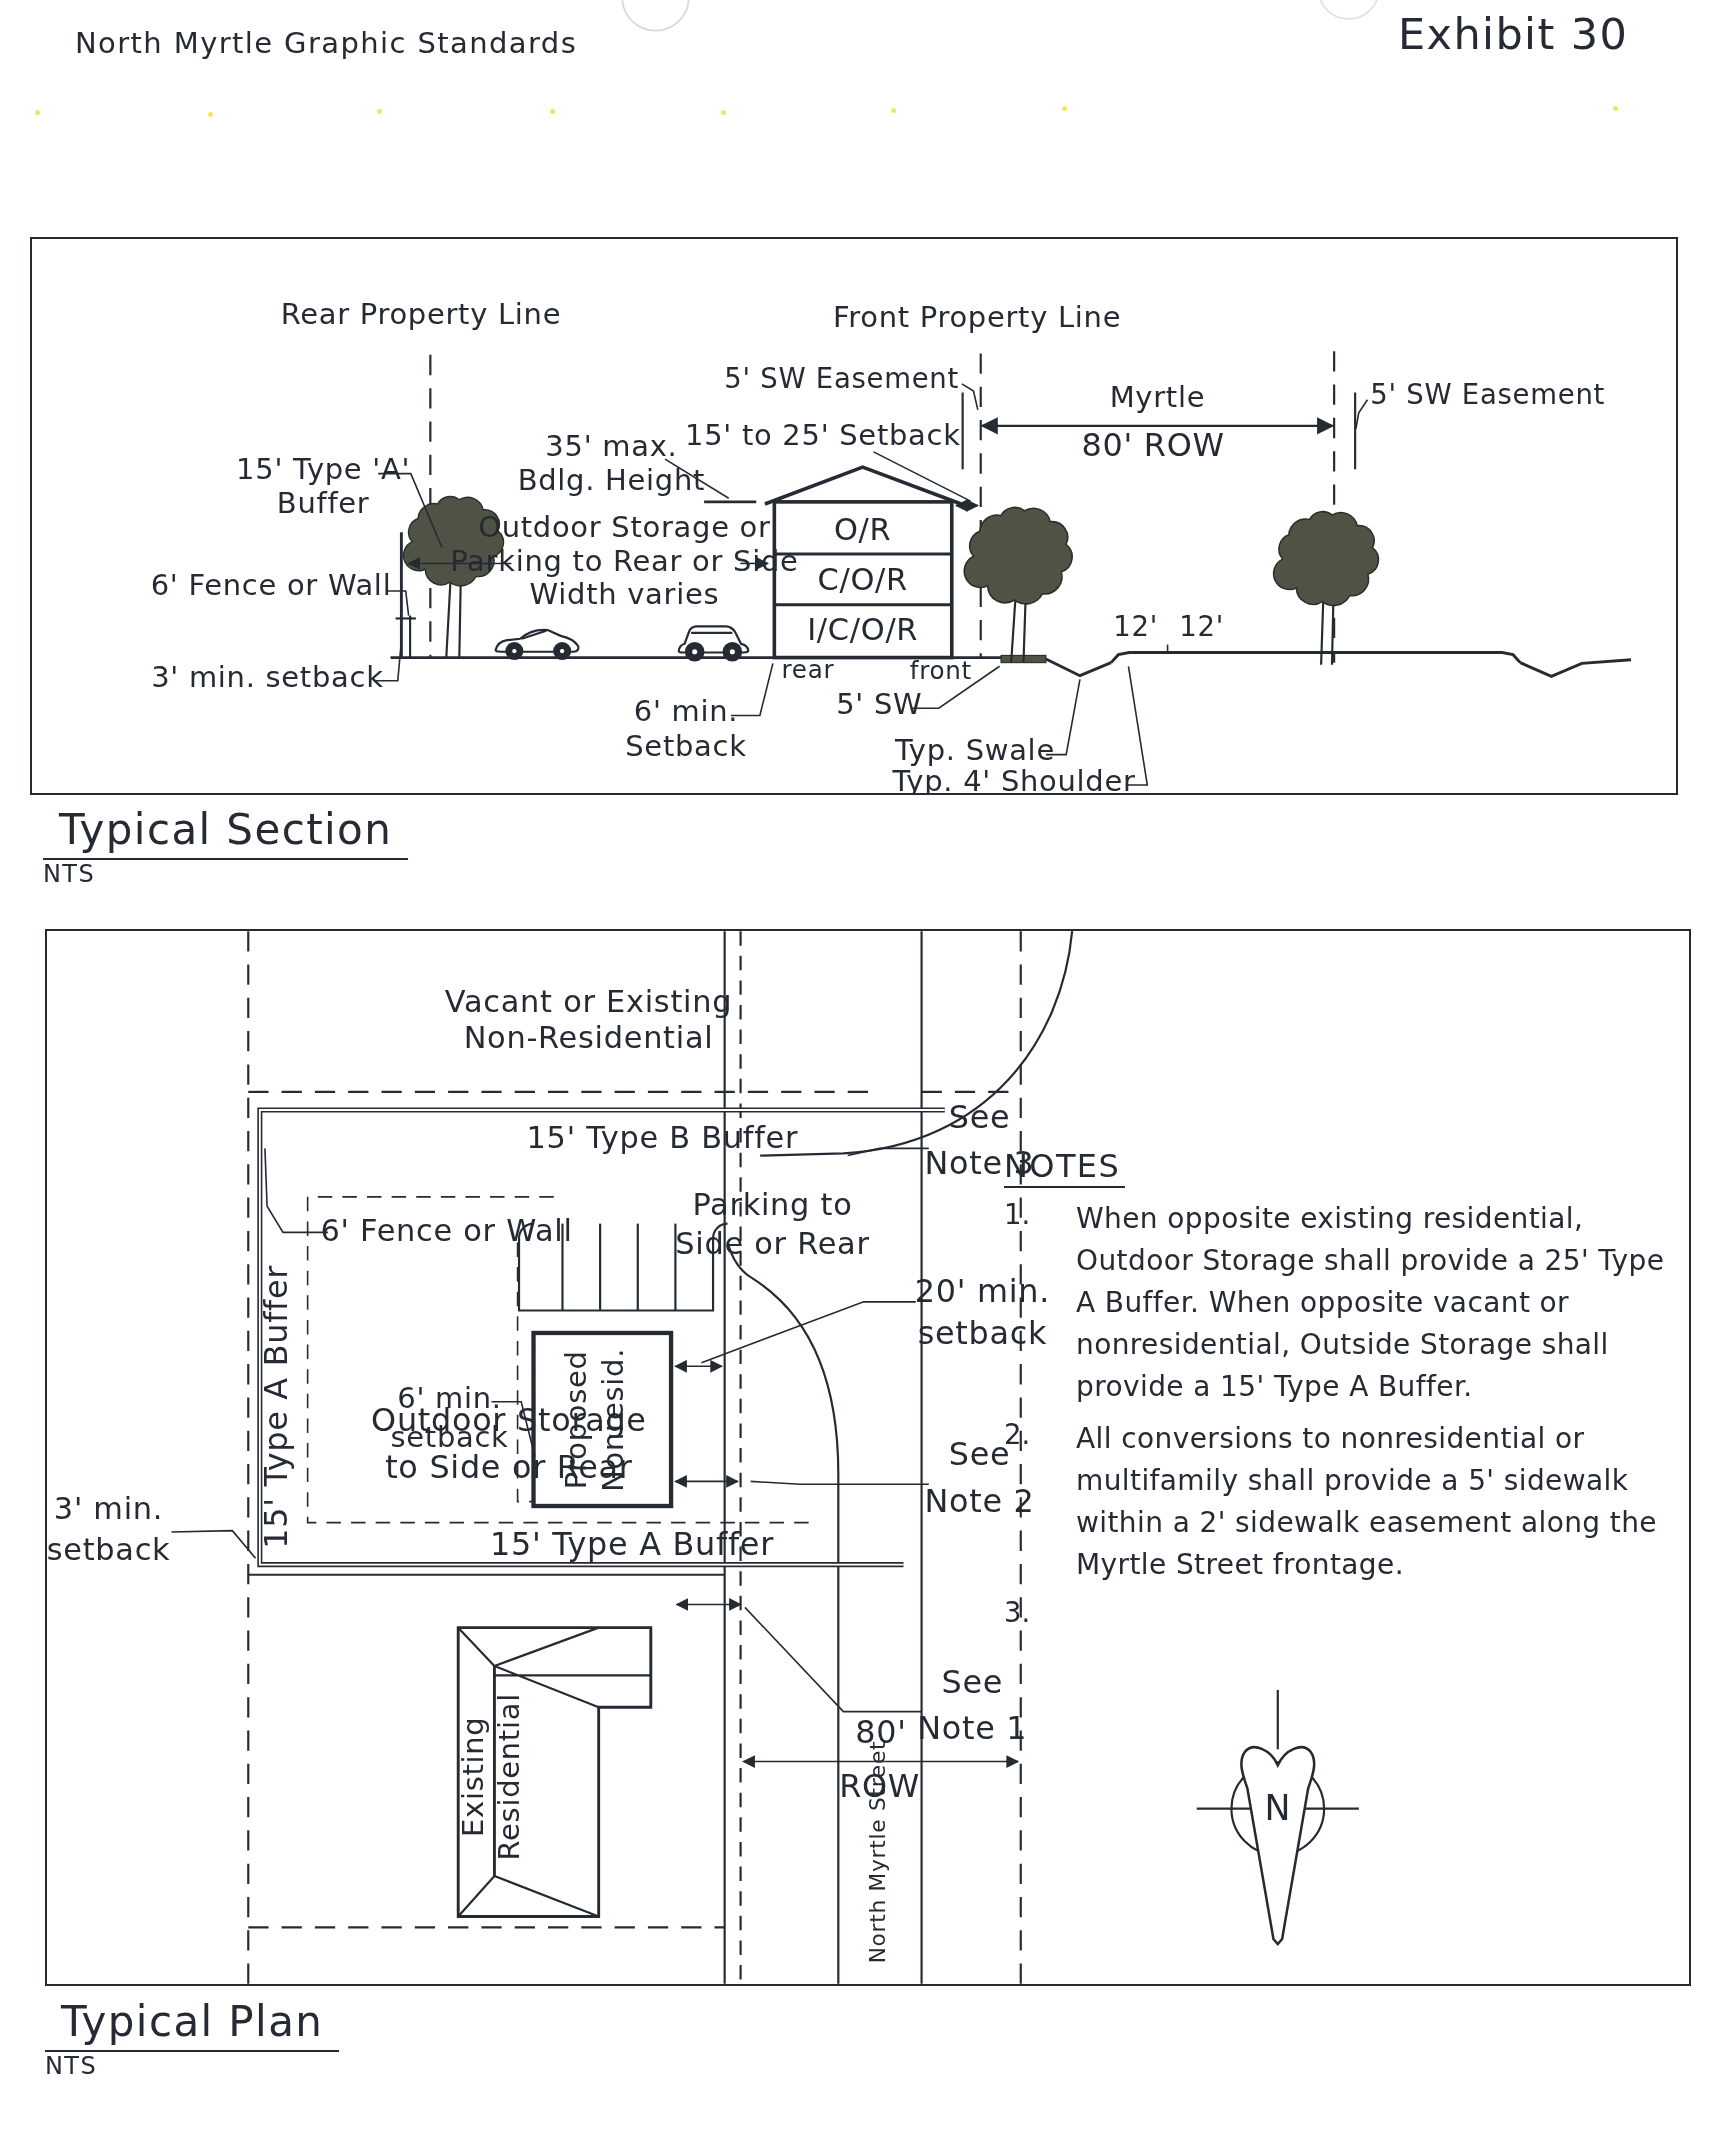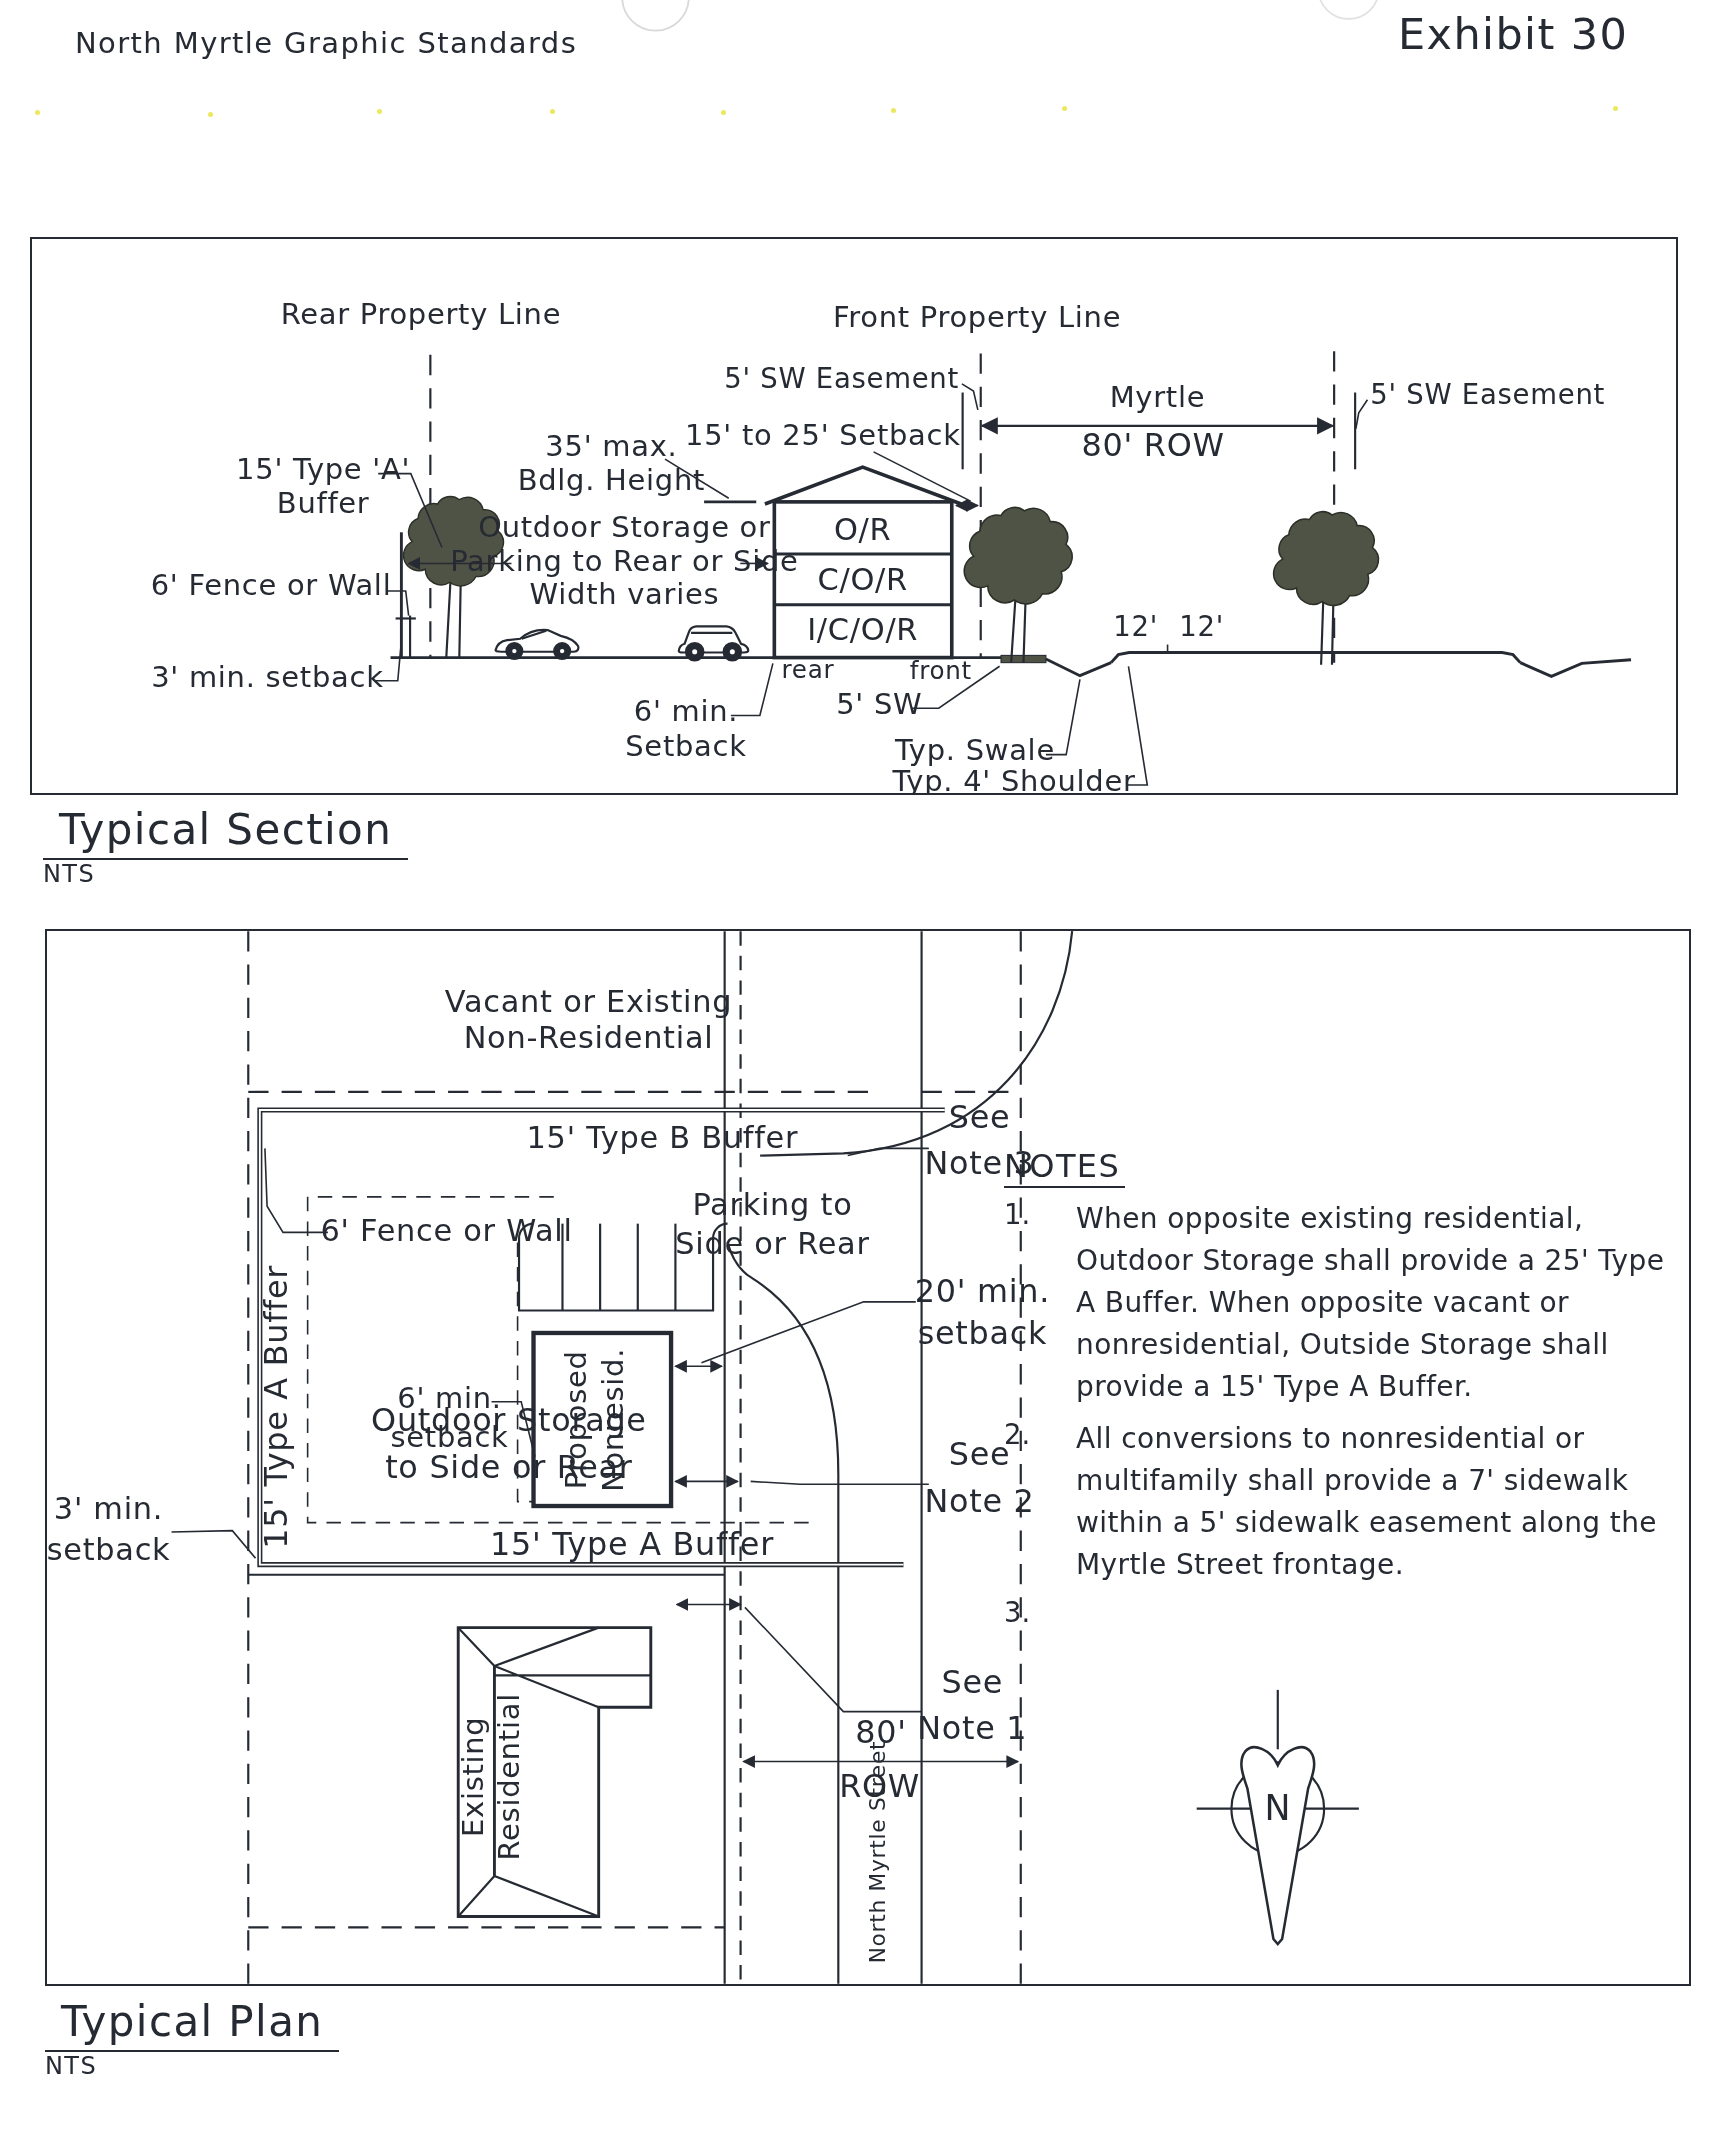--- a/index.html
+++ b/index.html
@@ -302,21 +302,21 @@
     </svg>
 
     <div class="notes">
       <div class="notes-head hand">NOTES</div>
       <div class="note-row">
         <span class="note-num">1.</span>
         <span class="note-text">When opposite existing residential, Outdoor Storage shall provide a 25' Type A Buffer.  When opposite vacant or nonresidential, Outside Storage shall provide a 15' Type A Buffer.</span>
       </div>
       <div class="note-row">
         <span class="note-num">2.</span>
-        <span class="note-text">All conversions to nonresidential or multifamily shall provide a 7' sidewalk within a 5' sidewalk easement along the Myrtle Street frontage.</span>
+        <span class="note-text">All conversions to nonresidential or multifamily shall provide a 5' sidewalk within a 2' sidewalk easement along the Myrtle Street frontage.</span>
       </div>
       <div class="note-row">
         <span class="note-num">3.</span>
       </div>
     </div>
   </div>
 
   <div class="caption" style="left:45px;top:1997px;width:1579px">
     <span class="cap-main hand">Typical Plan</span><br>
     <span class="cap-nts hand">NTS</span>

